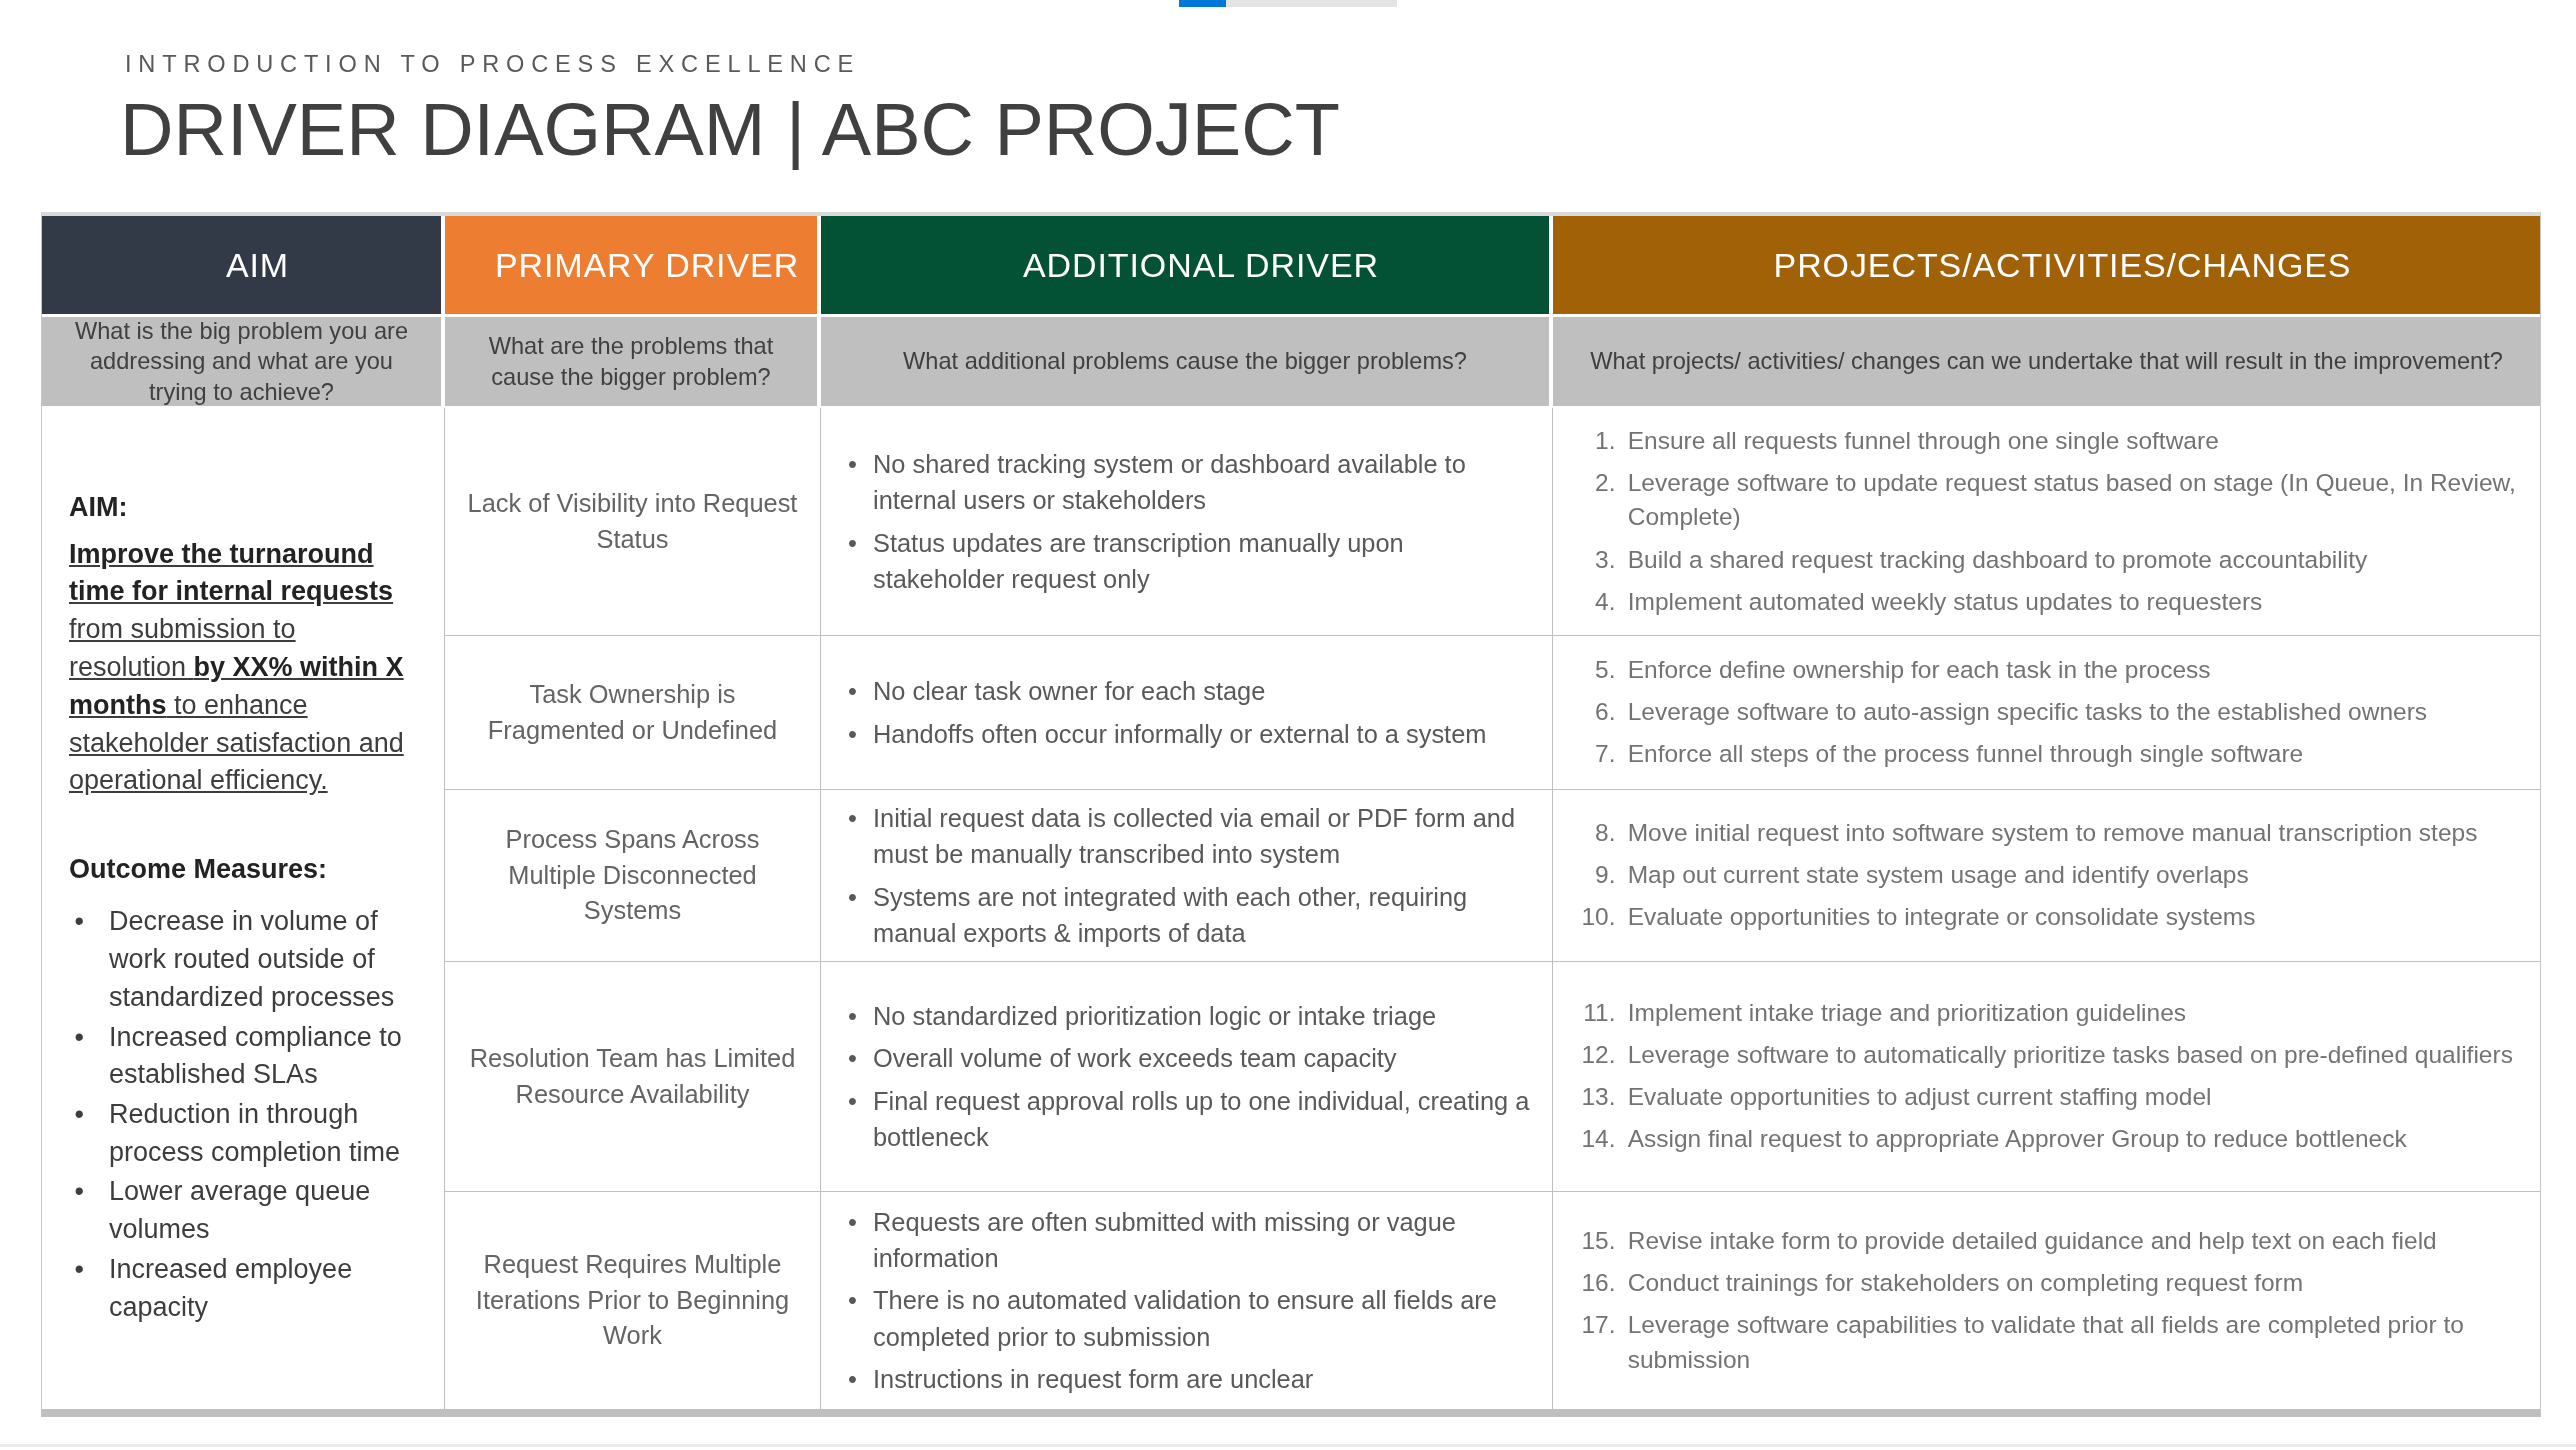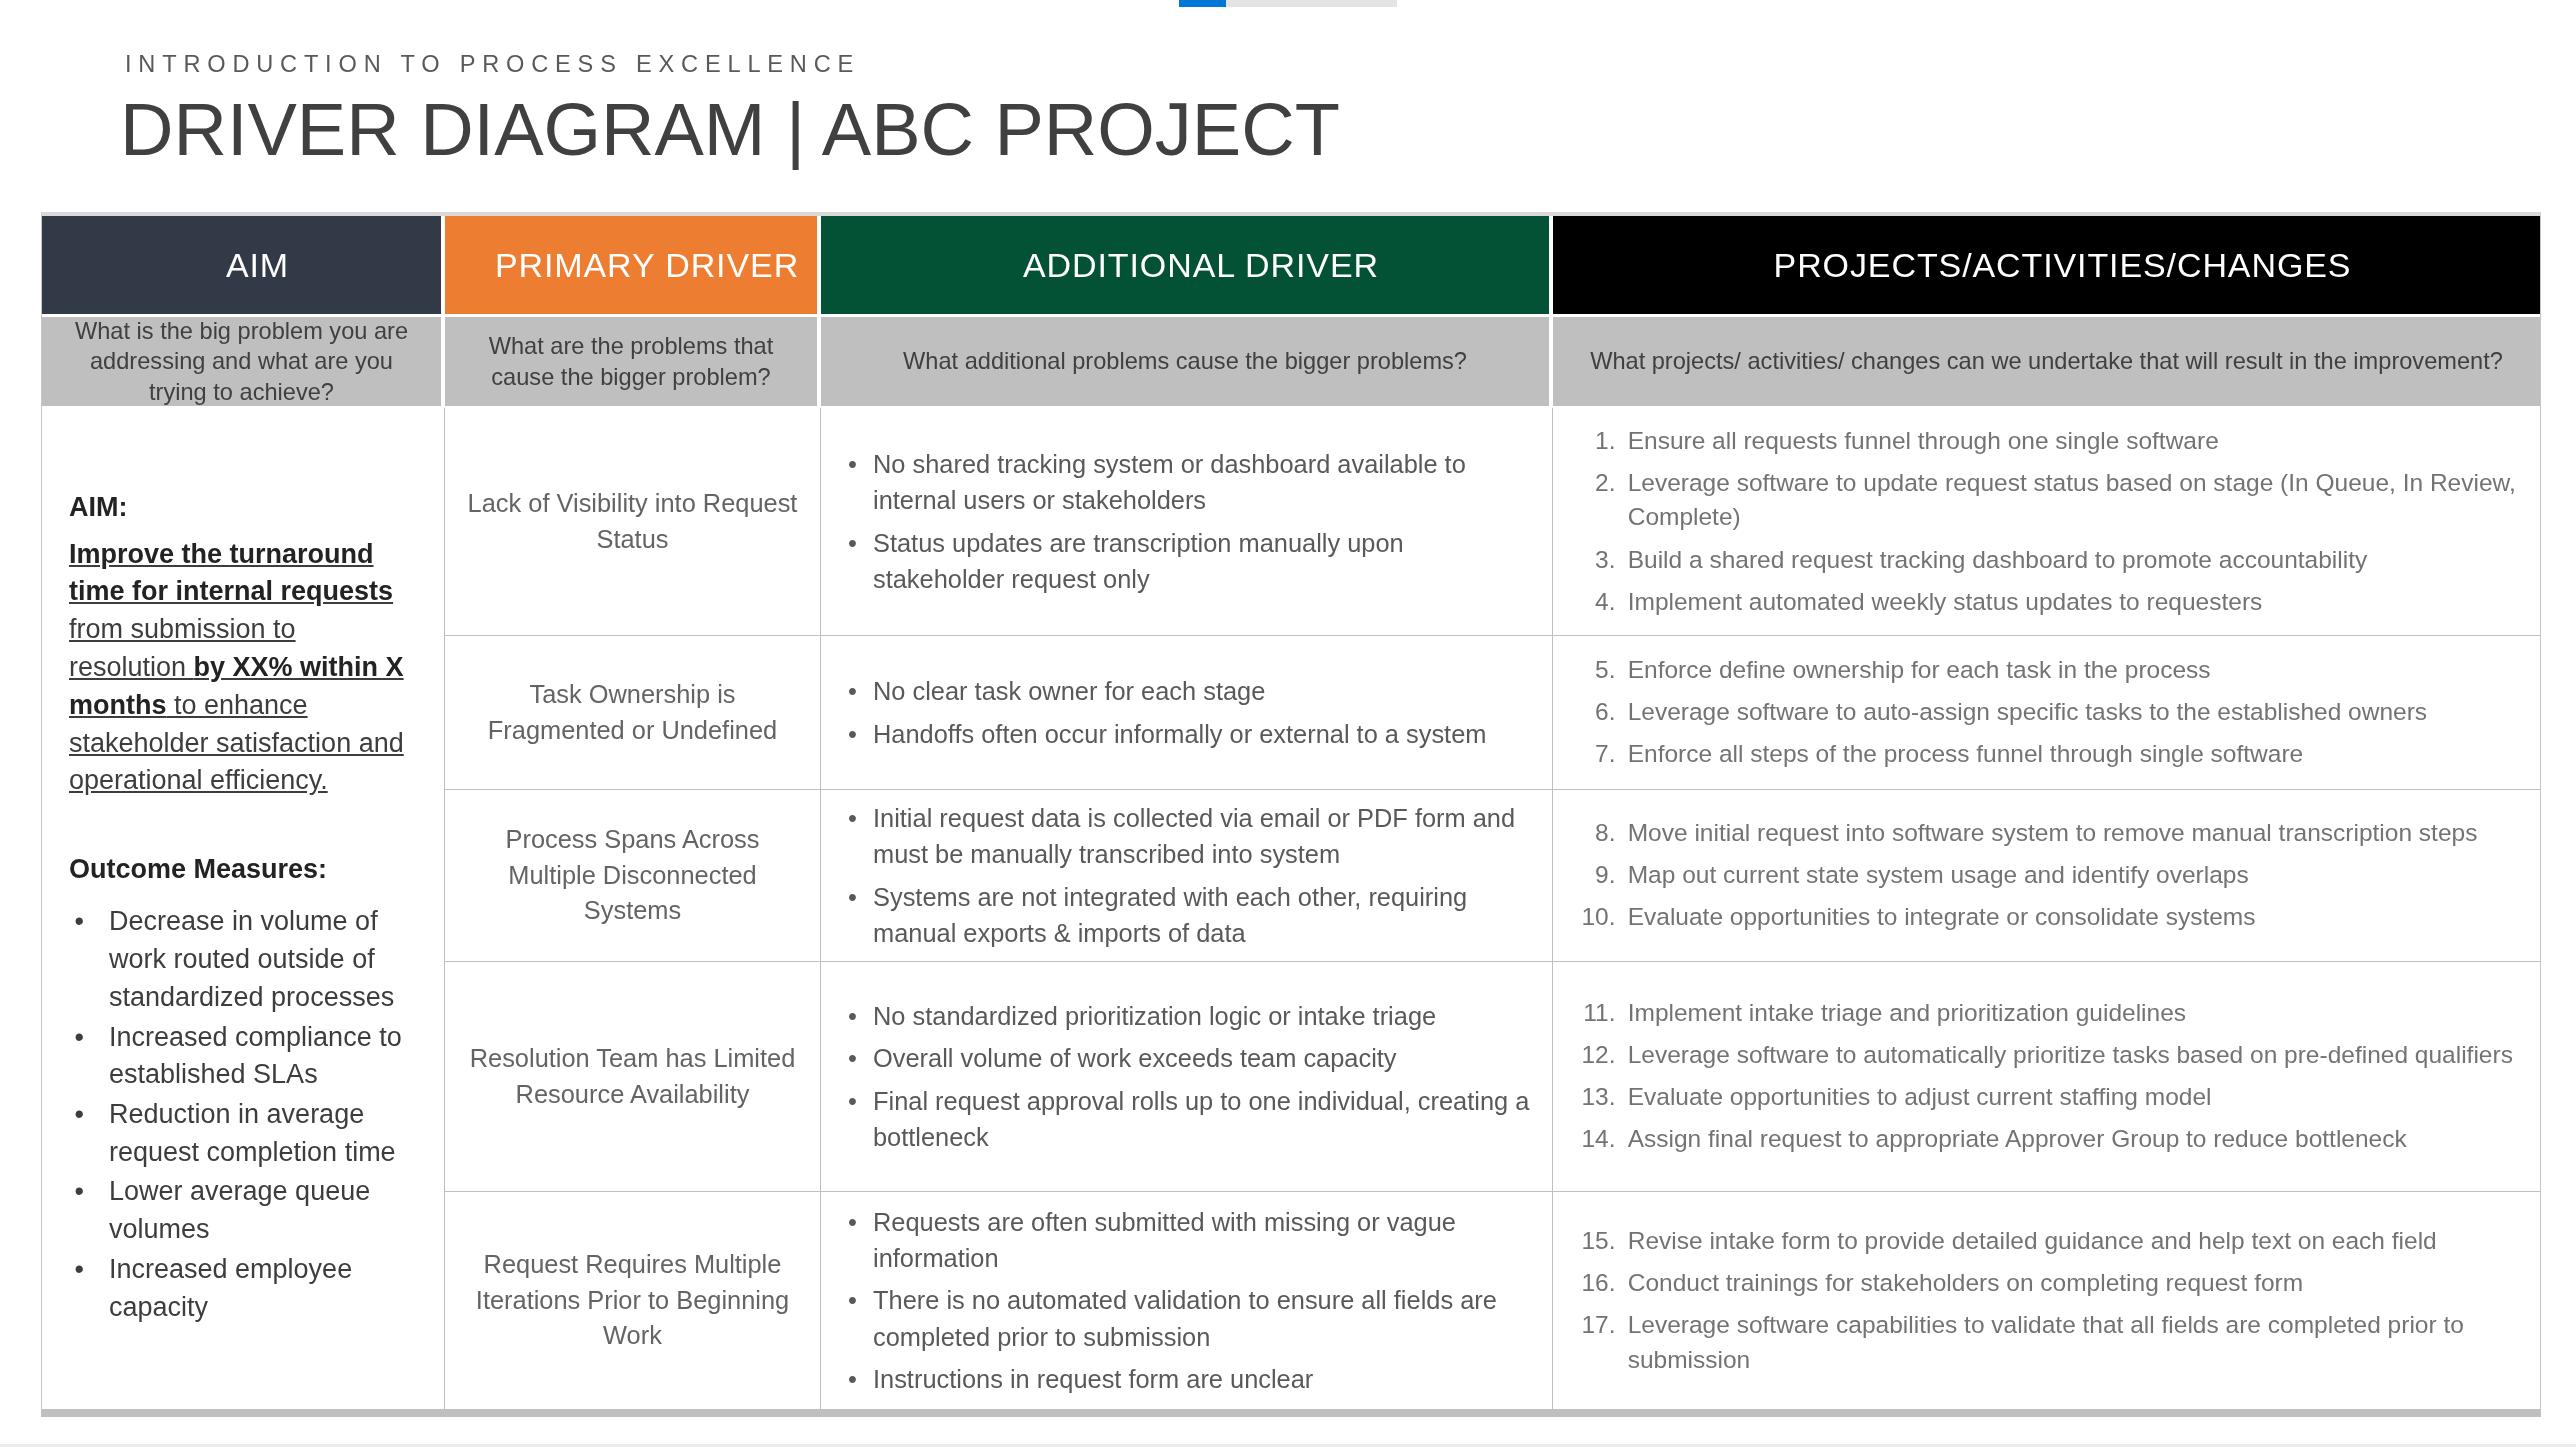--- a/index.html
+++ b/index.html
@@ -136,35 +136,35 @@
   </div>
 
   <div class="kicker">INTRODUCTION TO PROCESS EXCELLENCE</div>
   <div class="page-title">DRIVER DIAGRAM | ABC PROJECT</div>
 
   <div class="driver-table">
 
     <div class="cell col-header" style="background:#333a47">AIM</div>
     <div class="cell col-header" style="background:#ed7d31">PRIMARY DRIVER</div>
     <div class="cell col-header" style="background:#045236">ADDITIONAL DRIVER</div>
-    <div class="cell col-header last" style="background:#000000">PROJECTS/ACTIVITIES/CHANGES</div>
+    <div class="cell col-header last" style="background:#a16207">PROJECTS/ACTIVITIES/CHANGES</div>
 
     <div class="cell subheader">What is the big problem you are addressing and what are you trying to achieve?</div>
     <div class="cell subheader">What are the problems that cause the bigger problem?</div>
     <div class="cell subheader">What additional problems cause the bigger problems?</div>
     <div class="cell subheader last">What projects/ activities/ changes can we undertake that will result in the improvement?</div>
 
     <div class="cell body-cell aim-cell last-row">
       <p class="aim-label">AIM:</p>
       <p class="aim-paragraph"><b>Improve the turnaround time for internal requests</b><span> from submission to resolution </span><b>by XX% within X months</b><span> to enhance stakeholder satisfaction and operational efficiency.</span></p>
       <p class="outcome-label">Outcome Measures:</p>
       <ul class="outcome-list">
           <li>Decrease in volume of work routed outside of standardized processes</li>
           <li>Increased compliance to established SLAs</li>
-          <li>Reduction in average request completion time</li>
+          <li>Reduction in through process completion time</li>
           <li>Lower average queue volumes</li>
           <li>Increased employee capacity</li>
         </ul>
     </div>
 
     <div class="cell body-cell primary-cell" style="grid-column:2;grid-row:3">Lack of Visibility into Request Status</div>
     <div class="cell body-cell additional-cell" style="grid-column:3;grid-row:3">
       <ul class="bullet-list">
           <li>No shared tracking system or dashboard available to internal users or stakeholders</li>
           <li>Status updates are transcription manually upon stakeholder request only</li>

